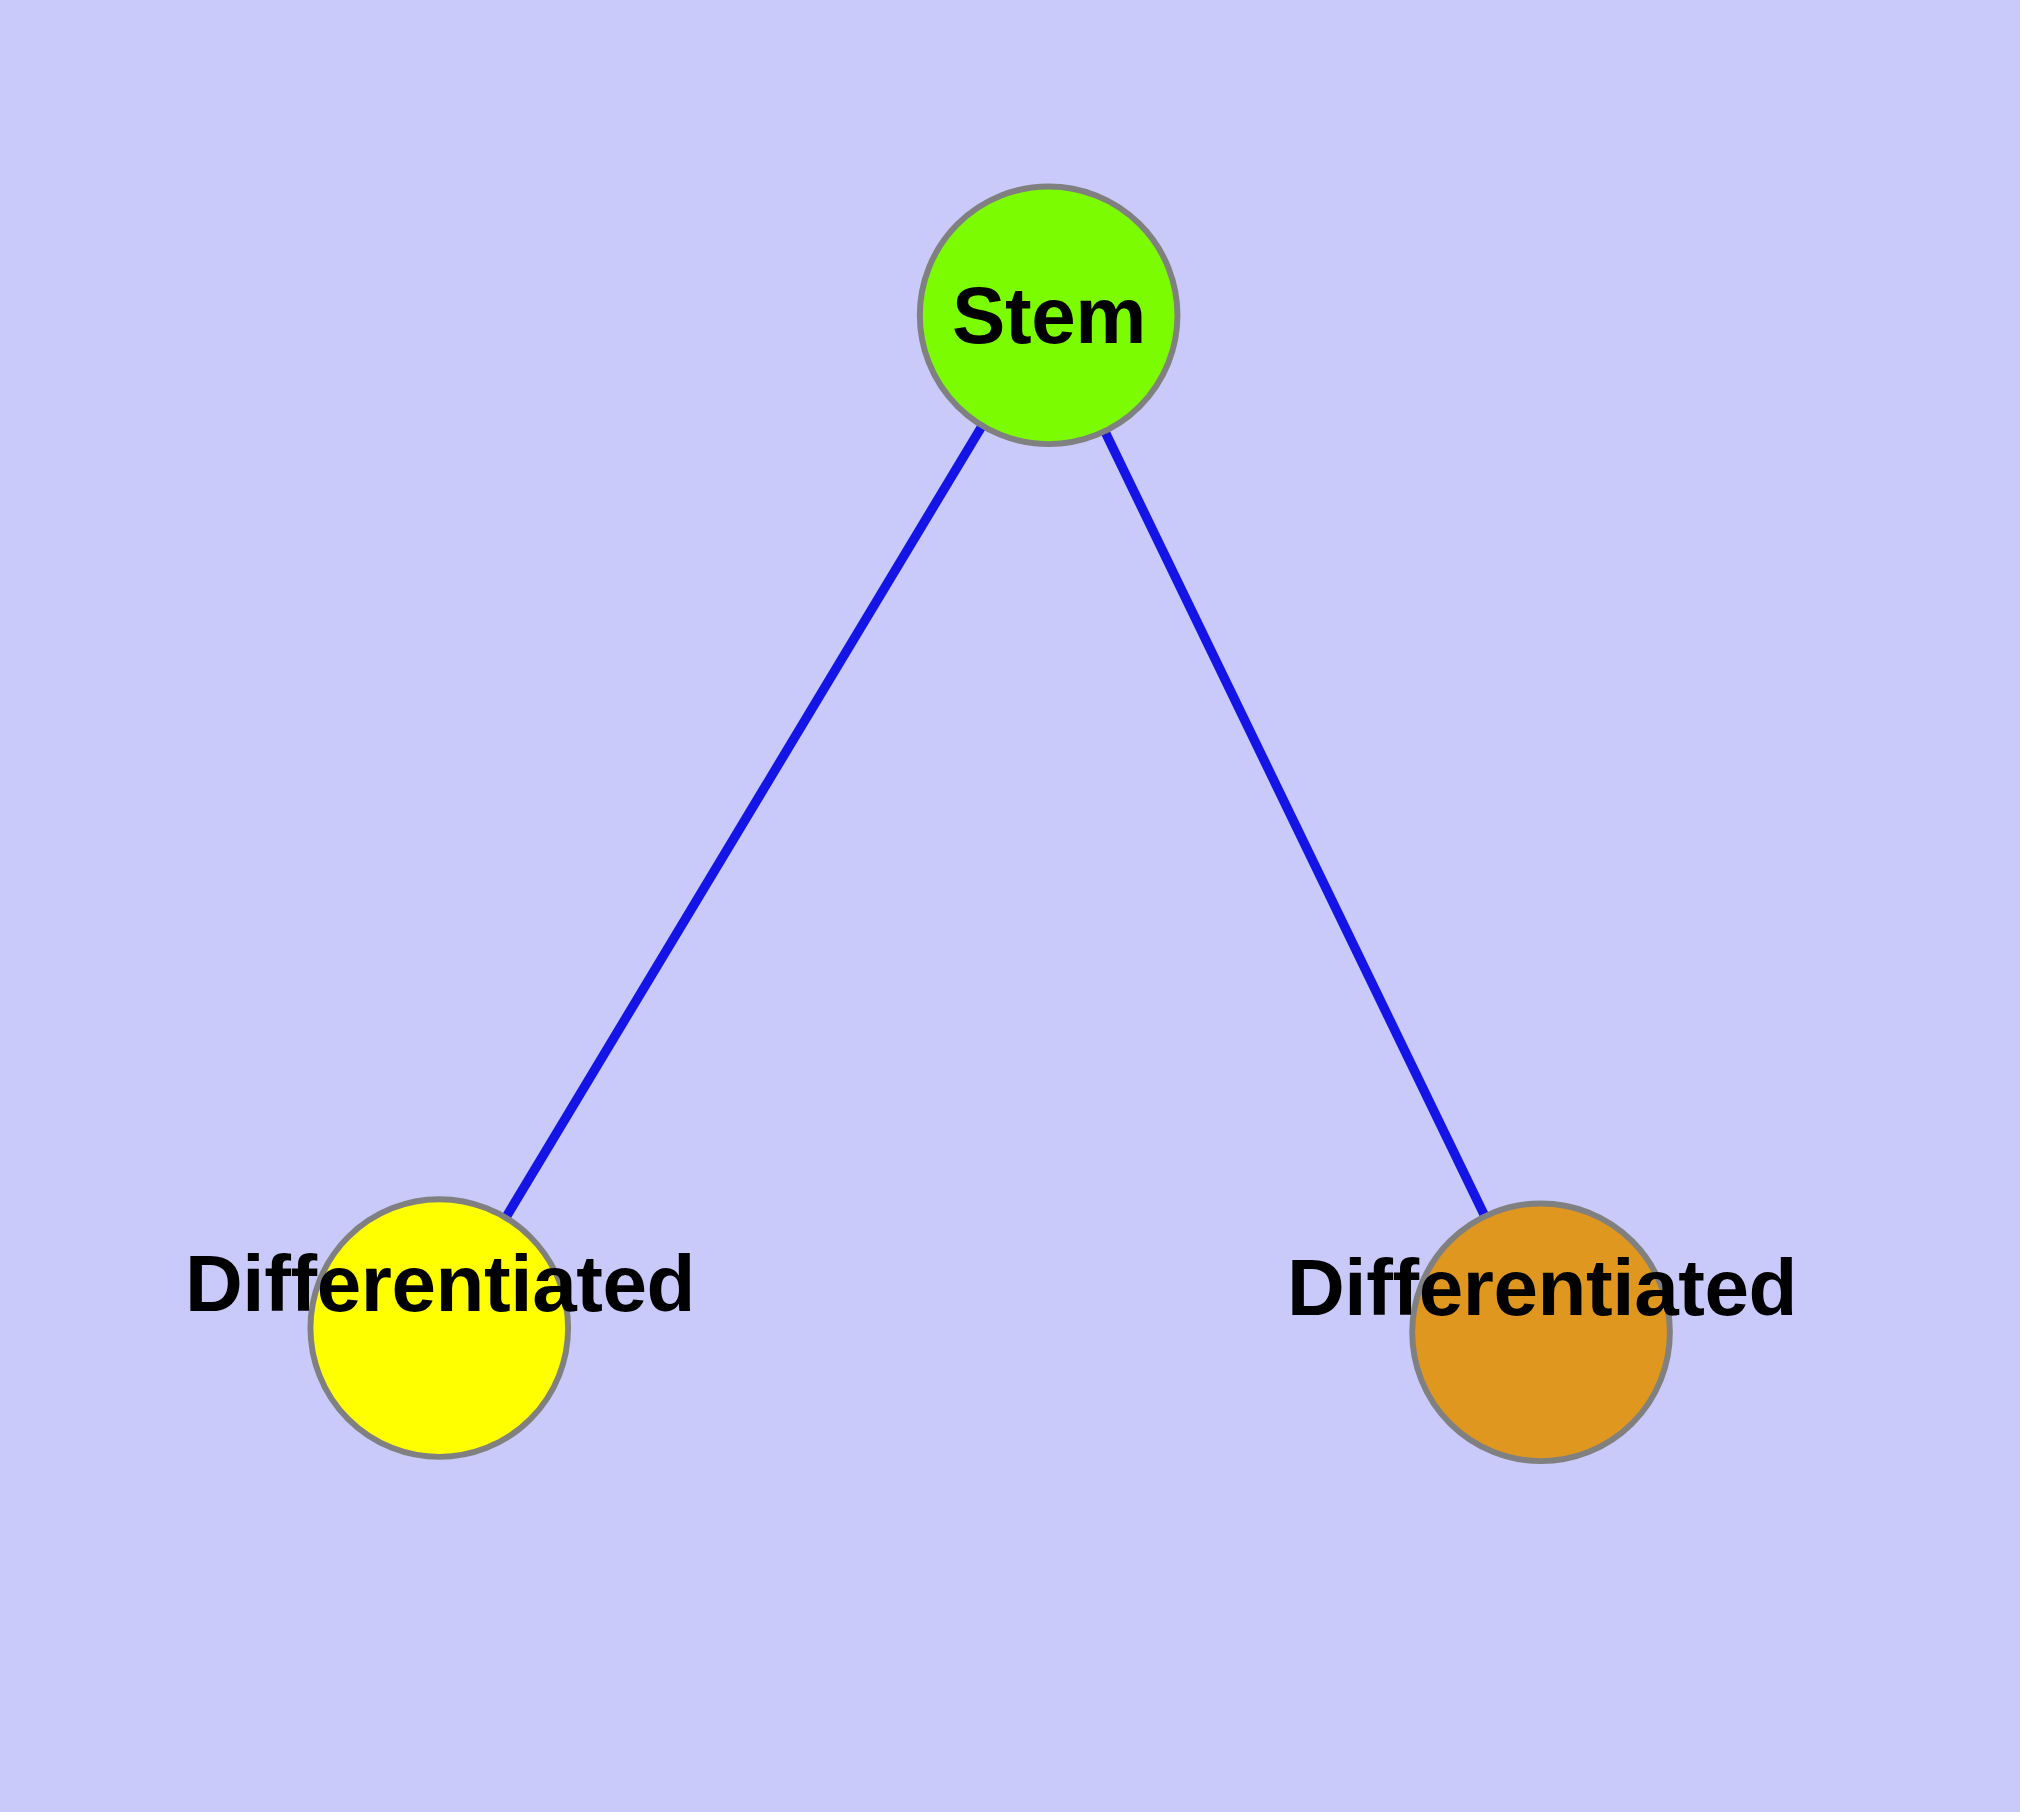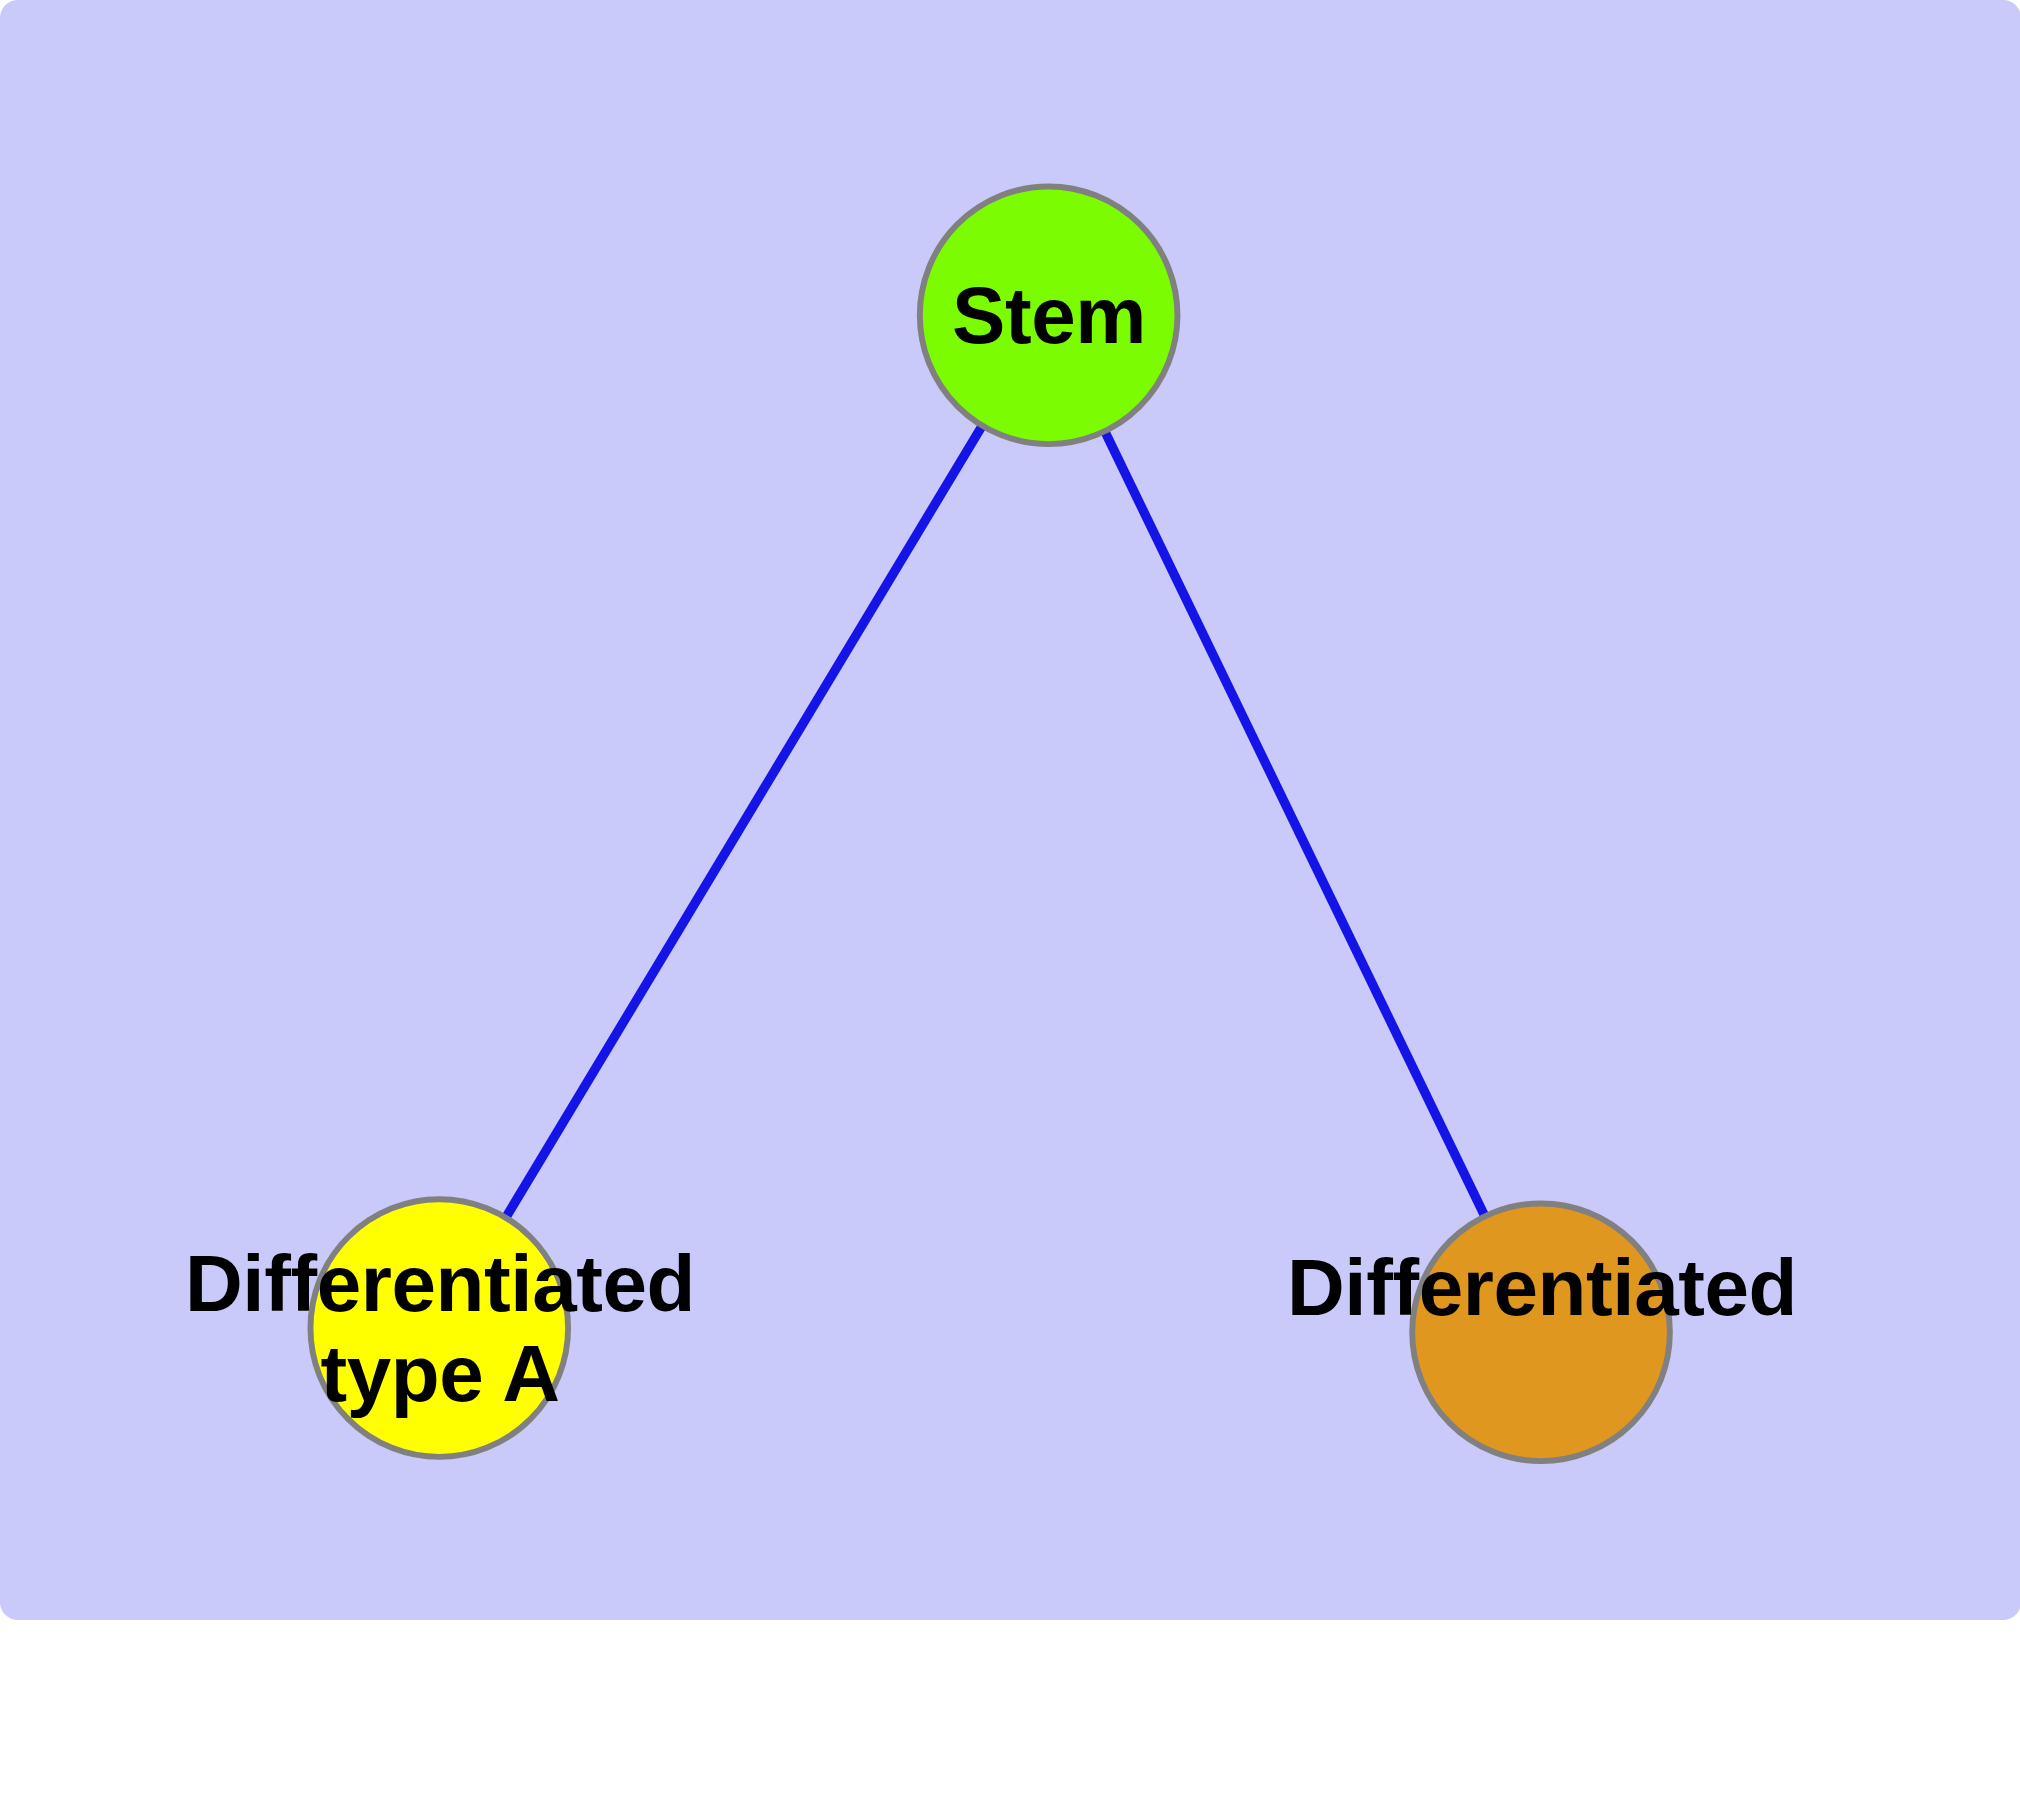--- a/index.html
+++ b/index.html
@@ -30,41 +30,40 @@
     color: #000000;
     white-space: nowrap;
     line-height: 1.12;
     pointer-events: none;
     letter-spacing: -0.4px;
   }
 </style>
 </head>
 <body>
 
-<div id="canvas" style="width: 2021px; height: 1620px; background: rgb(201, 201, 250); border-radius: 18px;">
+<div id="canvas" style="width: 2021px; height: 1812px; background: rgb(201, 201, 250);">
 
   <svg id="graph-svg" viewBox="0 0 2384 2138">
     <g id="edge-layer">
         <line x1="1237" y1="372" x2="518" y2="1567" stroke="#1414e6" stroke-width="11"></line>
         <line x1="1237" y1="372" x2="1818" y2="1572" stroke="#1414e6" stroke-width="11"></line>
       </g>
     <g id="node-layer">
         <circle cx="1237" cy="372" r="152" fill="#7cfc00" stroke="#808080" stroke-width="7"></circle>
         <circle cx="518" cy="1567" r="152" fill="#ffff00" stroke="#808080" stroke-width="7"></circle>
         <circle cx="1818" cy="1572" r="152" fill="#e0971f" stroke="#808080" stroke-width="7"></circle>
       </g>
   </svg>
 
   <div id="label-layer">
       <div class="node-label" style="font-size: 80px; left: 952px; top: 271px;">
         <div>Stem</div>
       </div>
       <div class="node-label" style="font-size: 80px; left: 185px; top: 1239px;">
         <div>Differentiated</div>
-        <div>type A</div>
       </div>
       <div class="node-label" style="font-size: 80px; left: 1287px; top: 1243px;">
         <div>Differentiated</div>
       </div>
     </div>
 
 </div>
 
 
 </body></html>

